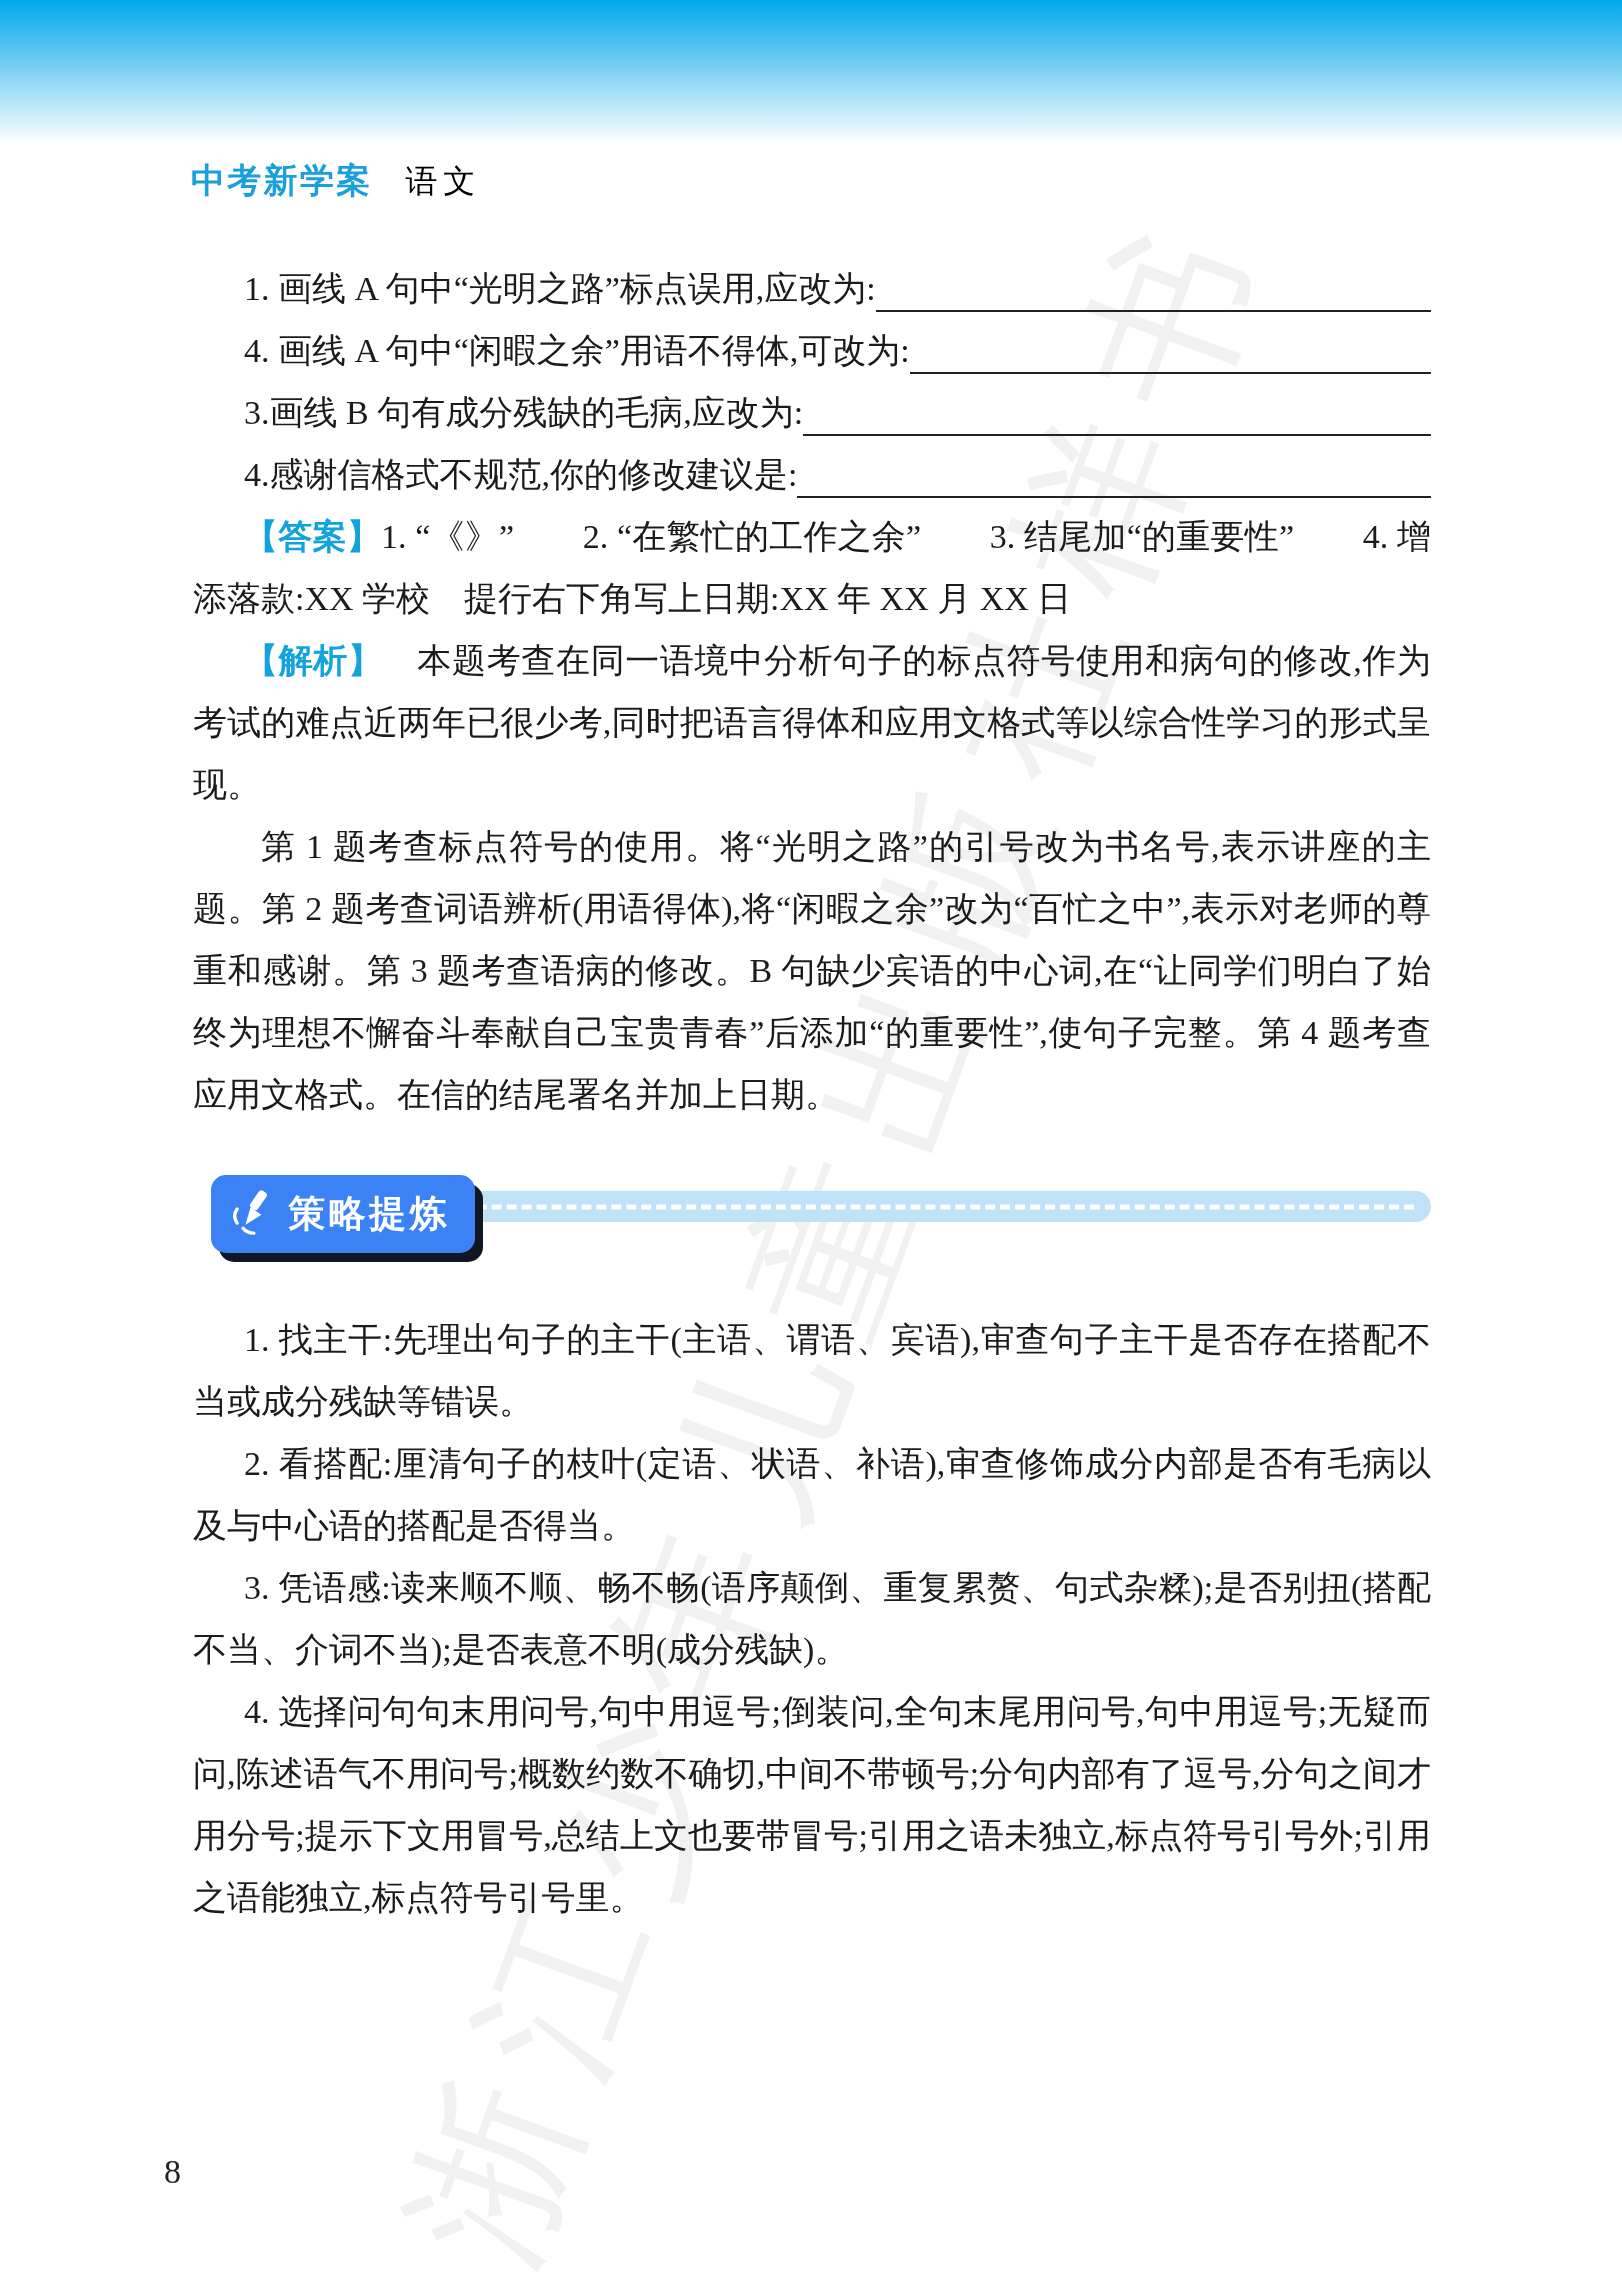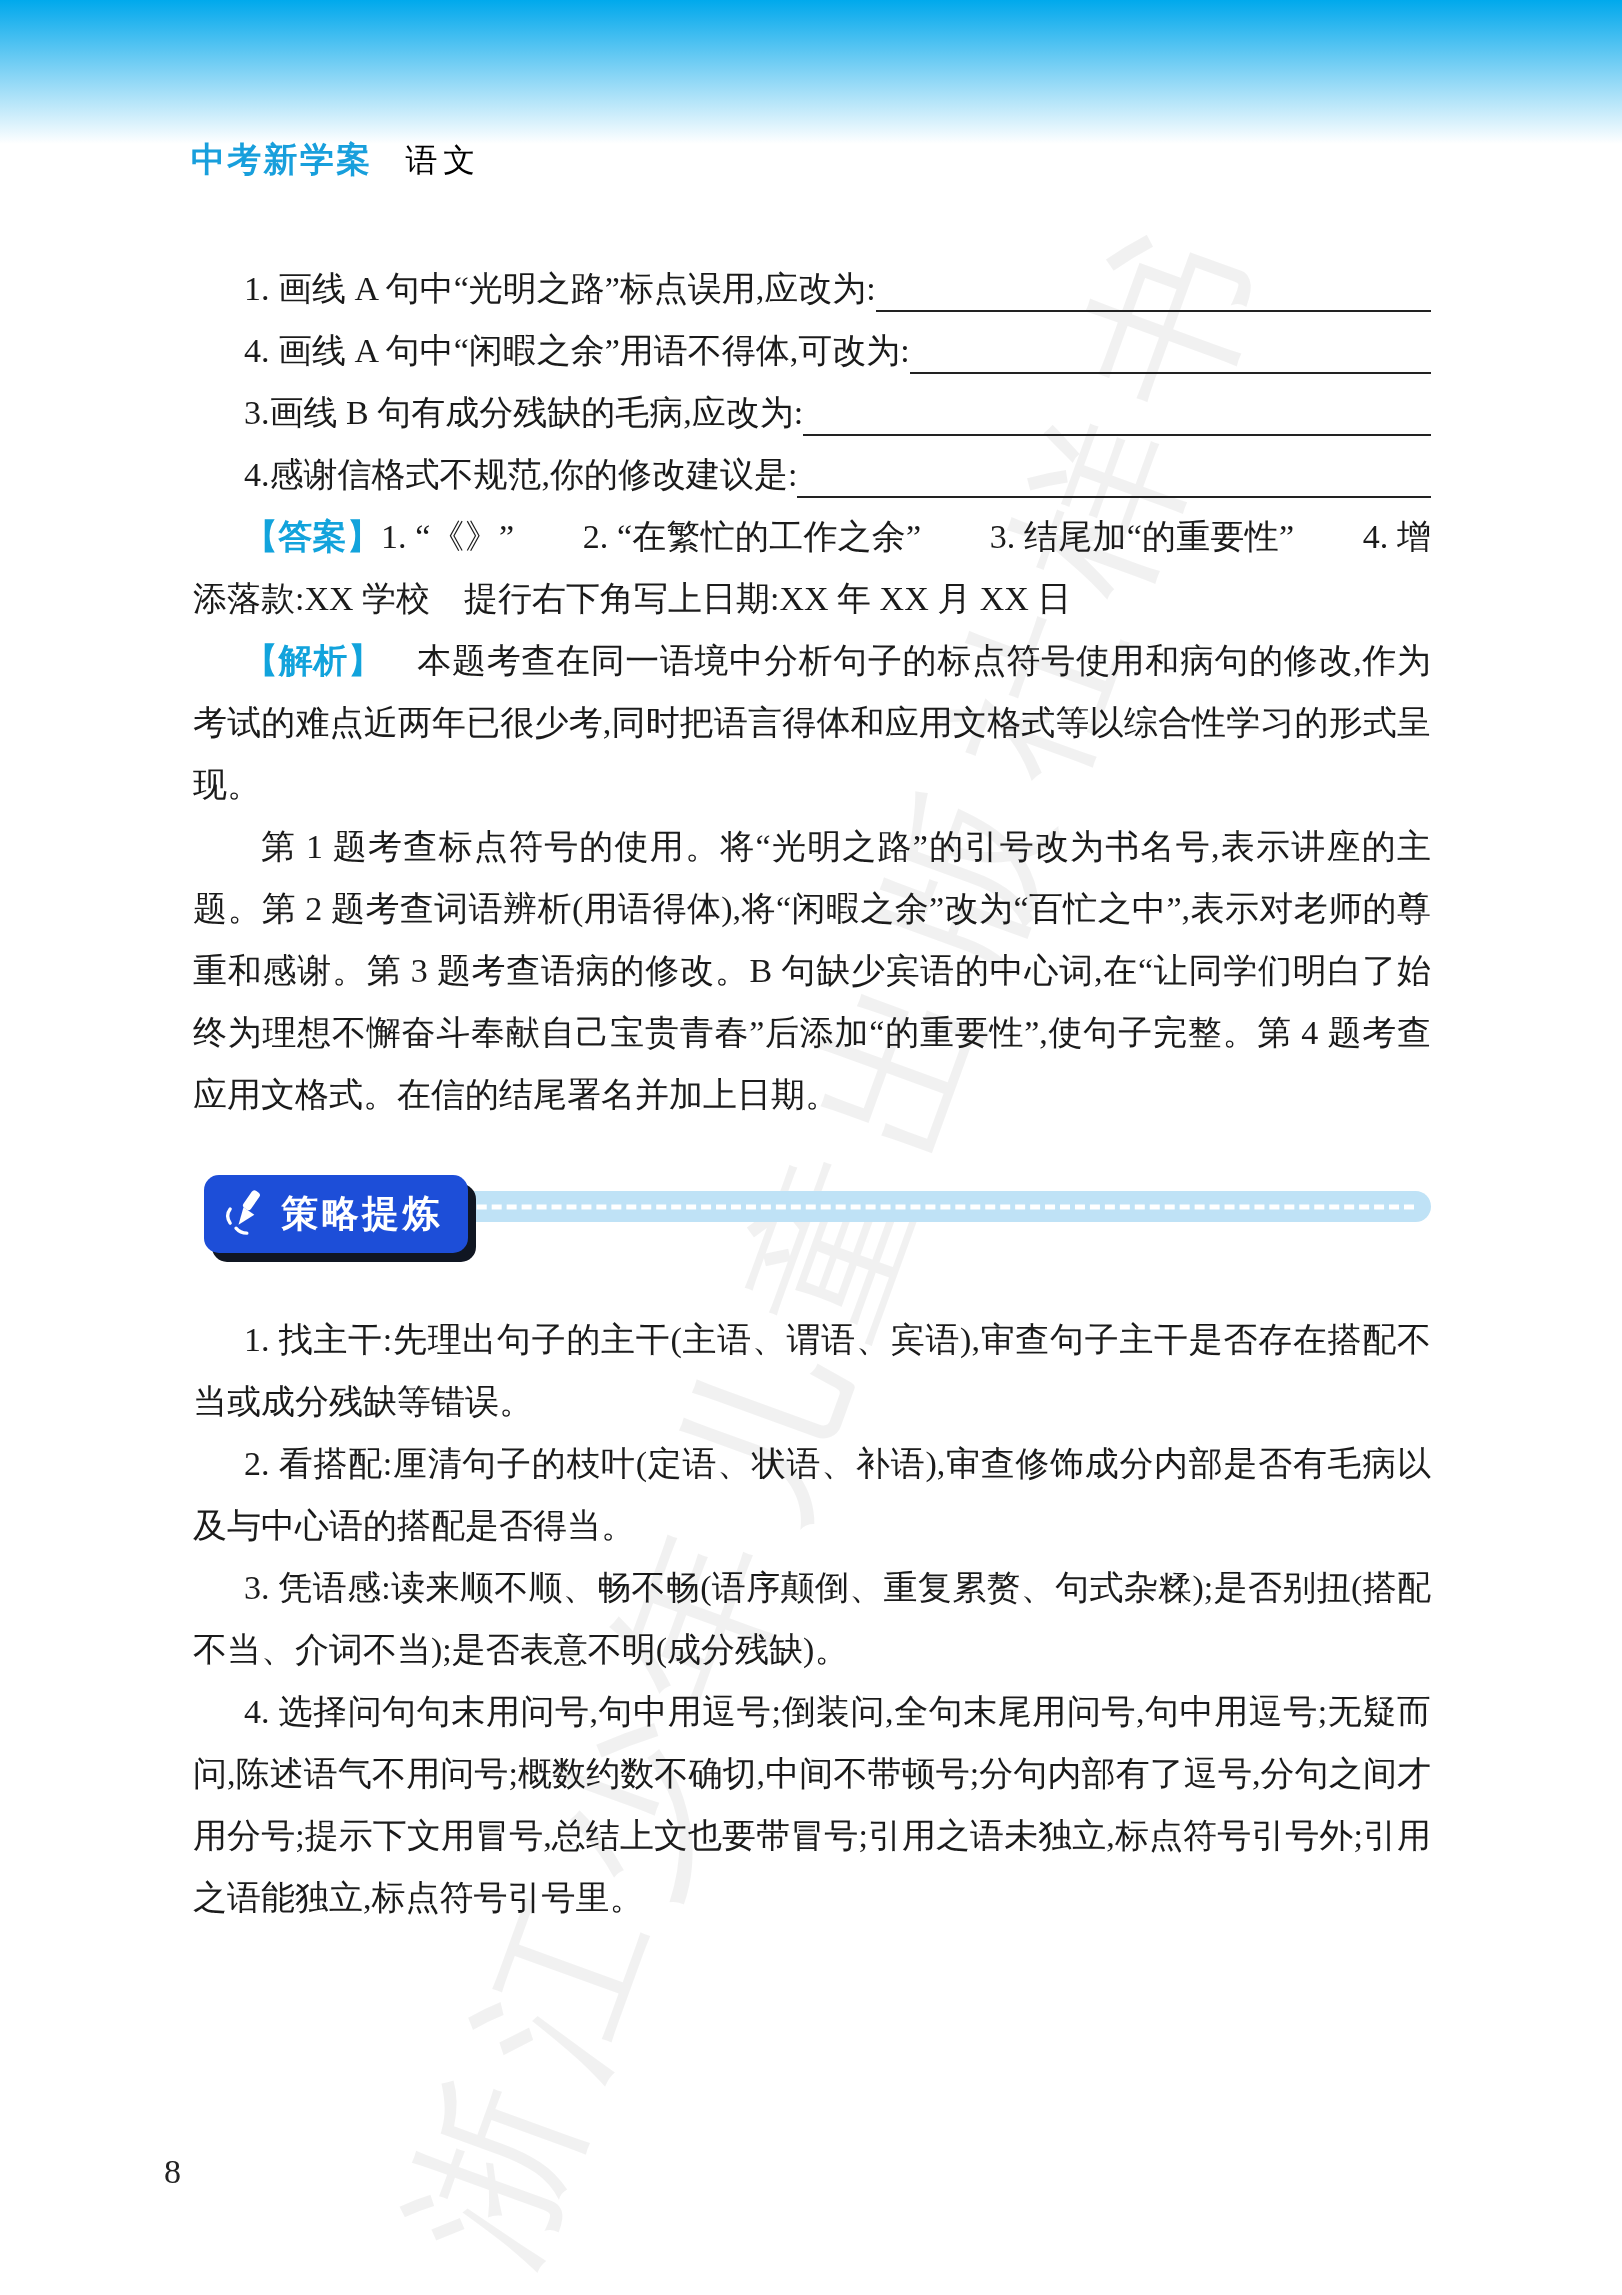--- a/index.html
+++ b/index.html
@@ -11,21 +11,21 @@
     overflow:hidden;
     font-family:"Liberation Serif","DejaVu Serif",serif;
     color:#1b1b1b;
   }
   
   .topbar{
     position:absolute;top:0;left:0;right:0;height:144px;
     background:linear-gradient(180deg,#00a9ec 0%,#1fb2ee 12%,#8ed7f6 55%,#ffffff 100%);
   }
   .brandrow{
-    position:absolute;top:137px;left:191px;
+    position:absolute;top:158px;left:191px;
     font-family:"Liberation Sans","DejaVu Sans",sans-serif;
     display:flex;align-items:baseline;gap:33px;
   }
   .brand-main{font-size:34px;font-weight:bold;color:#189fdc;letter-spacing:2.3px;}
   .brand-sub{font-size:32px;color:#000000;letter-spacing:5.7px;}
 
   
   .watermark{
     position:absolute;left:-171px;top:1227px;width:1941px;
     transform:rotate(-70deg);transform-origin:50% 50%;
@@ -59,23 +59,23 @@
   }
   .ribbon{
     position:absolute;left:171px;right:0px;top:16px;height:31px;
     background:#bfe2f6;border-radius:0 15.4px 15.4px 0;
   }
   .ribbon::after{
     content:"";position:absolute;left:23px;right:17px;top:50%;height:0;
     border-top:5.1px dashed #ffffff;transform:translateY(-50%);
   }
   .badge{
-    position:absolute;left:11px;top:0;
+    position:absolute;left:18px;top:0;
     display:flex;align-items:center;gap:10.3px;
-    background:#1d4ed8;color:#fff;
+    background:#3b82f6;color:#fff;
     font-family:"Liberation Sans","DejaVu Sans",sans-serif;
     font-size:37px;font-weight:bold;letter-spacing:3.4px;
     padding:8px 25px 8px 17px;border-radius:15px;
     box-shadow:8px 9px 0 #101622;
   }
   .badge svg{width:50px;height:50px;display:block;}
 
   .pagenum{
     position:absolute;left:164px;top:2153px;font-size:34px;color:#222;
   }

